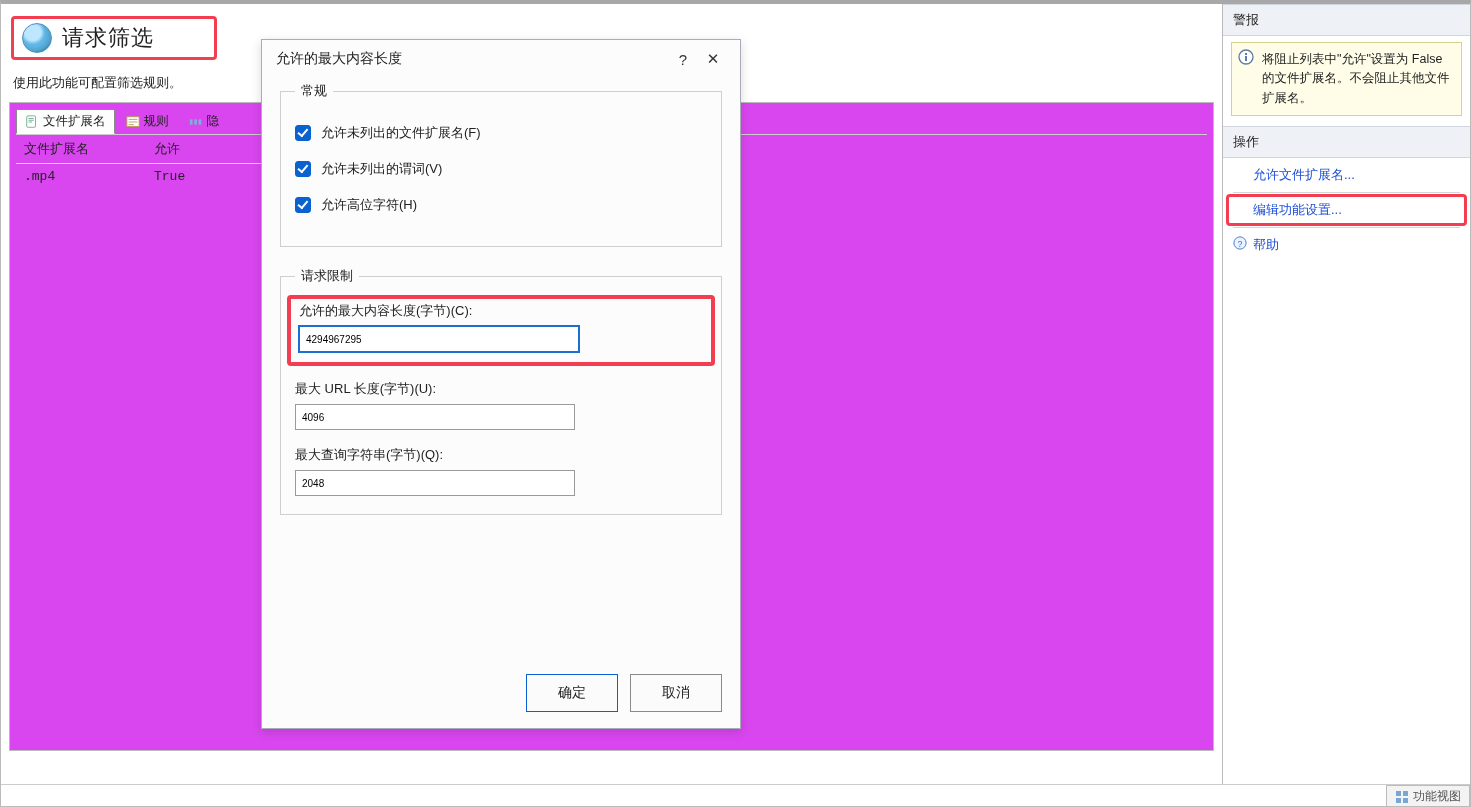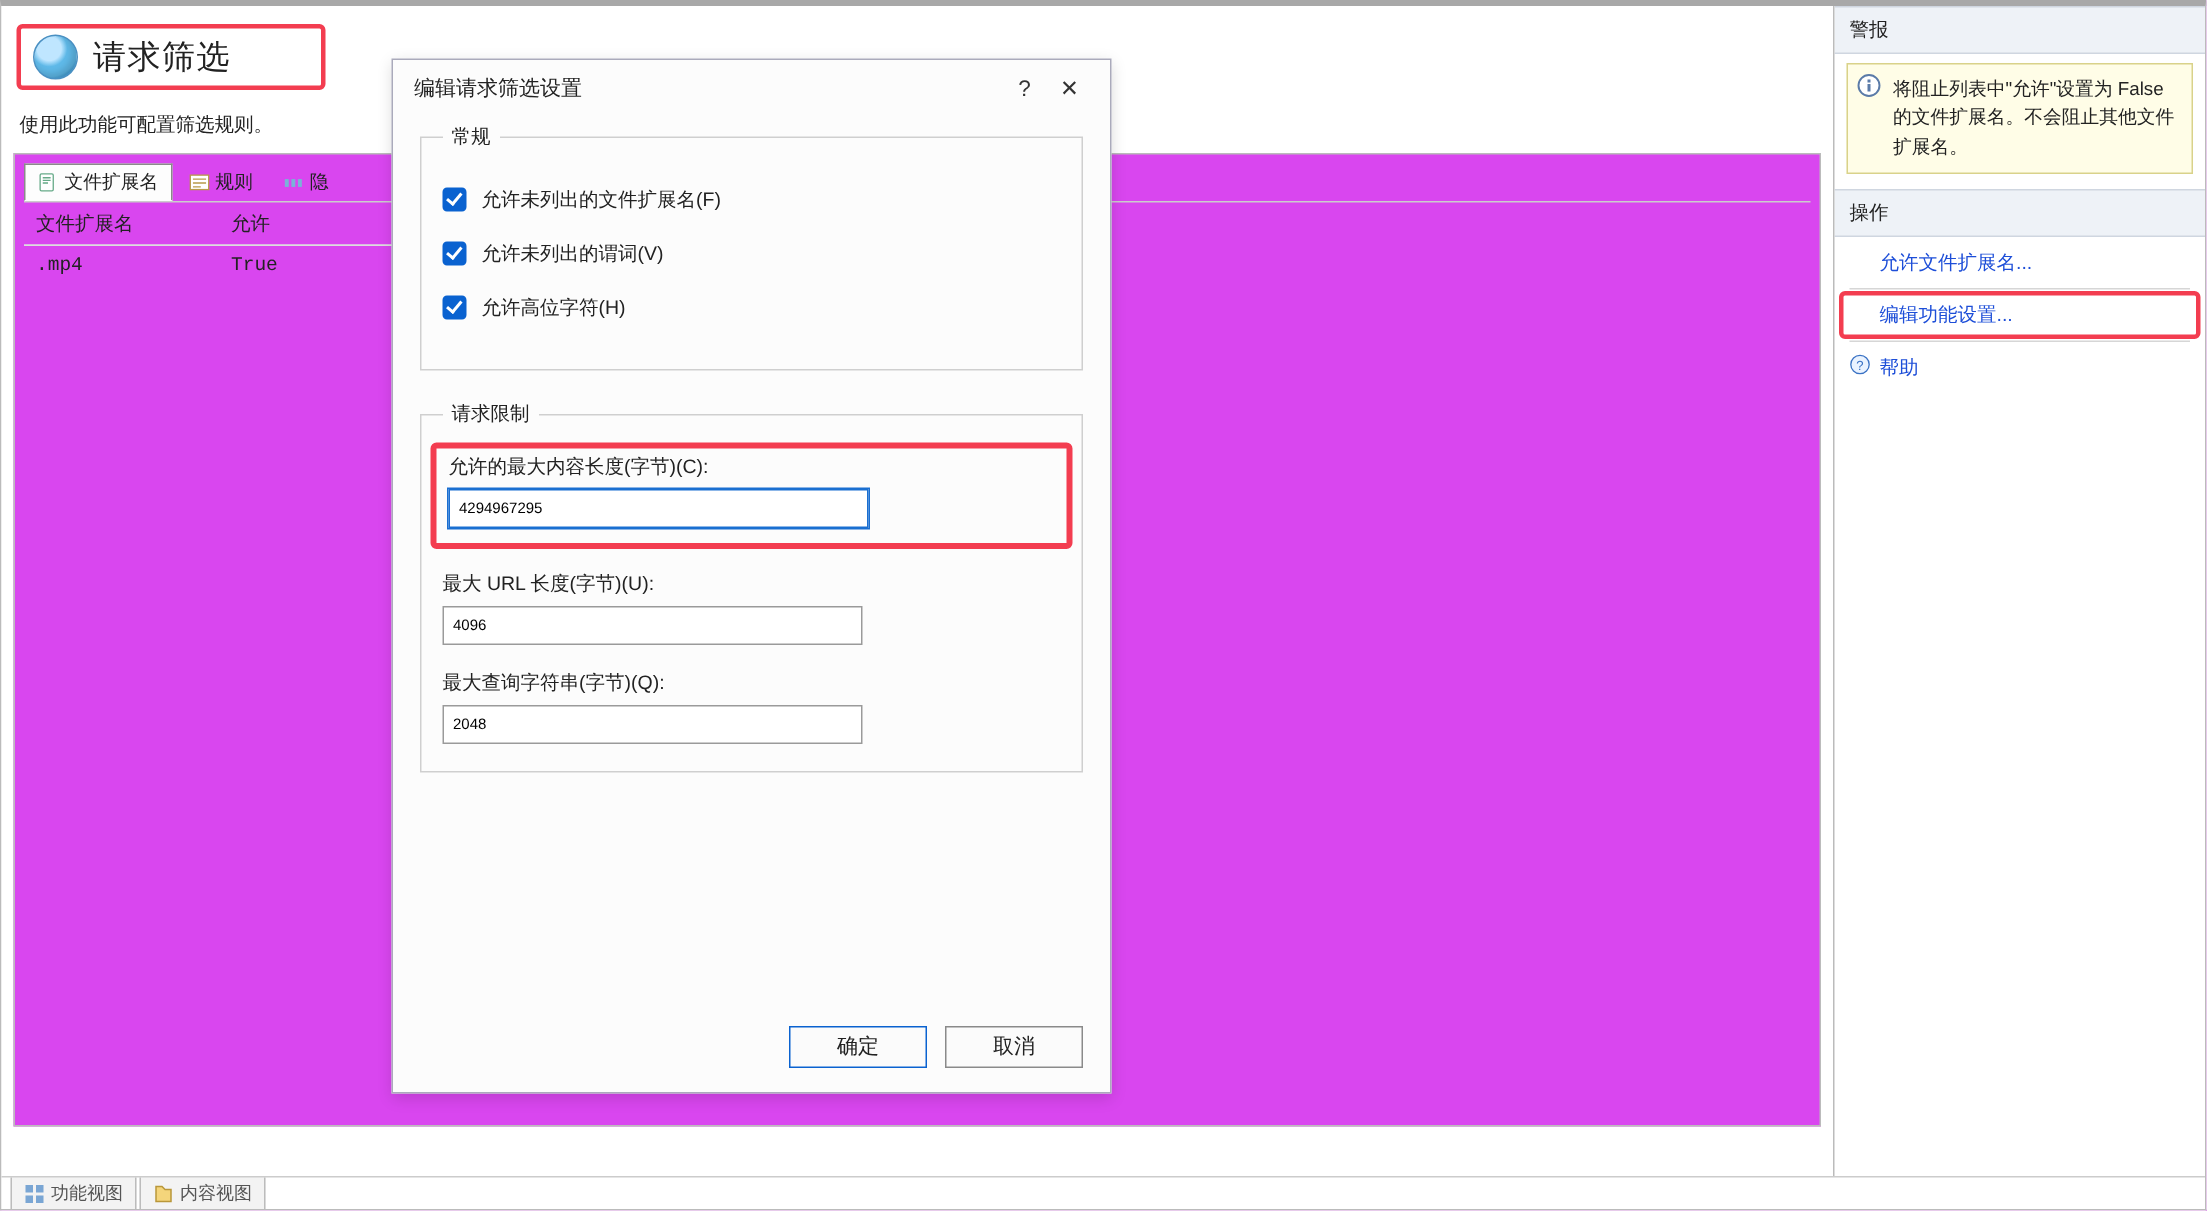--- a/index.html
+++ b/index.html
@@ -235,21 +235,21 @@
     border-radius: 4px;
     padding: 3px 8px 10px 8px;
     margin: -6px -8px 14px -8px;
   }
   .dlg-buttons {
     position: absolute;
     right: 18px; bottom: 16px;
     display: flex; gap: 12px;
   }
   .btn {
-    min-width: 92px; height: 28px;
+    min-width: 92px; height: 38px;
     border: 1px solid #8a8a8a;
     background: #fbfbfb;
     font-size: 14px;
     cursor: default;
     display: inline-flex; align-items: center; justify-content: center;
   }
   .btn.primary {
     border: 1.5px solid #0a62d0;
   }
   
@@ -257,20 +257,21 @@
     height: 22px;
     display: flex;
     align-items: flex-end;
     gap: 2px;
     padding-left: 6px;
     border-top: 1px solid #ccc;
     background: #fff;
     font-size: 12px;
     color: #555;
     overflow: hidden;
+    flex-direction: column;
   }
   .bottom-tab {
     display: inline-flex; align-items: center; gap: 4px;
     padding: 2px 8px;
     border: 1px solid #bcbcbc;
     border-bottom: none;
     background: #f3f3f3;
   }
   
   svg { display: block; }
@@ -336,21 +337,21 @@
                 <td>True</td>
               </tr>
             </tbody>
           </table>
         </div>
       </div>
 
       
       <div class="dialog">
         <div class="dlg-title">
-          <span>编辑请求筛选设置</span>
+          <span>允许的最大内容长度</span>
           <span class="sp"></span>
           <span class="ctl">?</span>
           <span class="ctl">✕</span>
         </div>
 
         <div class="dlg-body">
 
           <fieldset class="grp">
             <legend>常规</legend>
 

